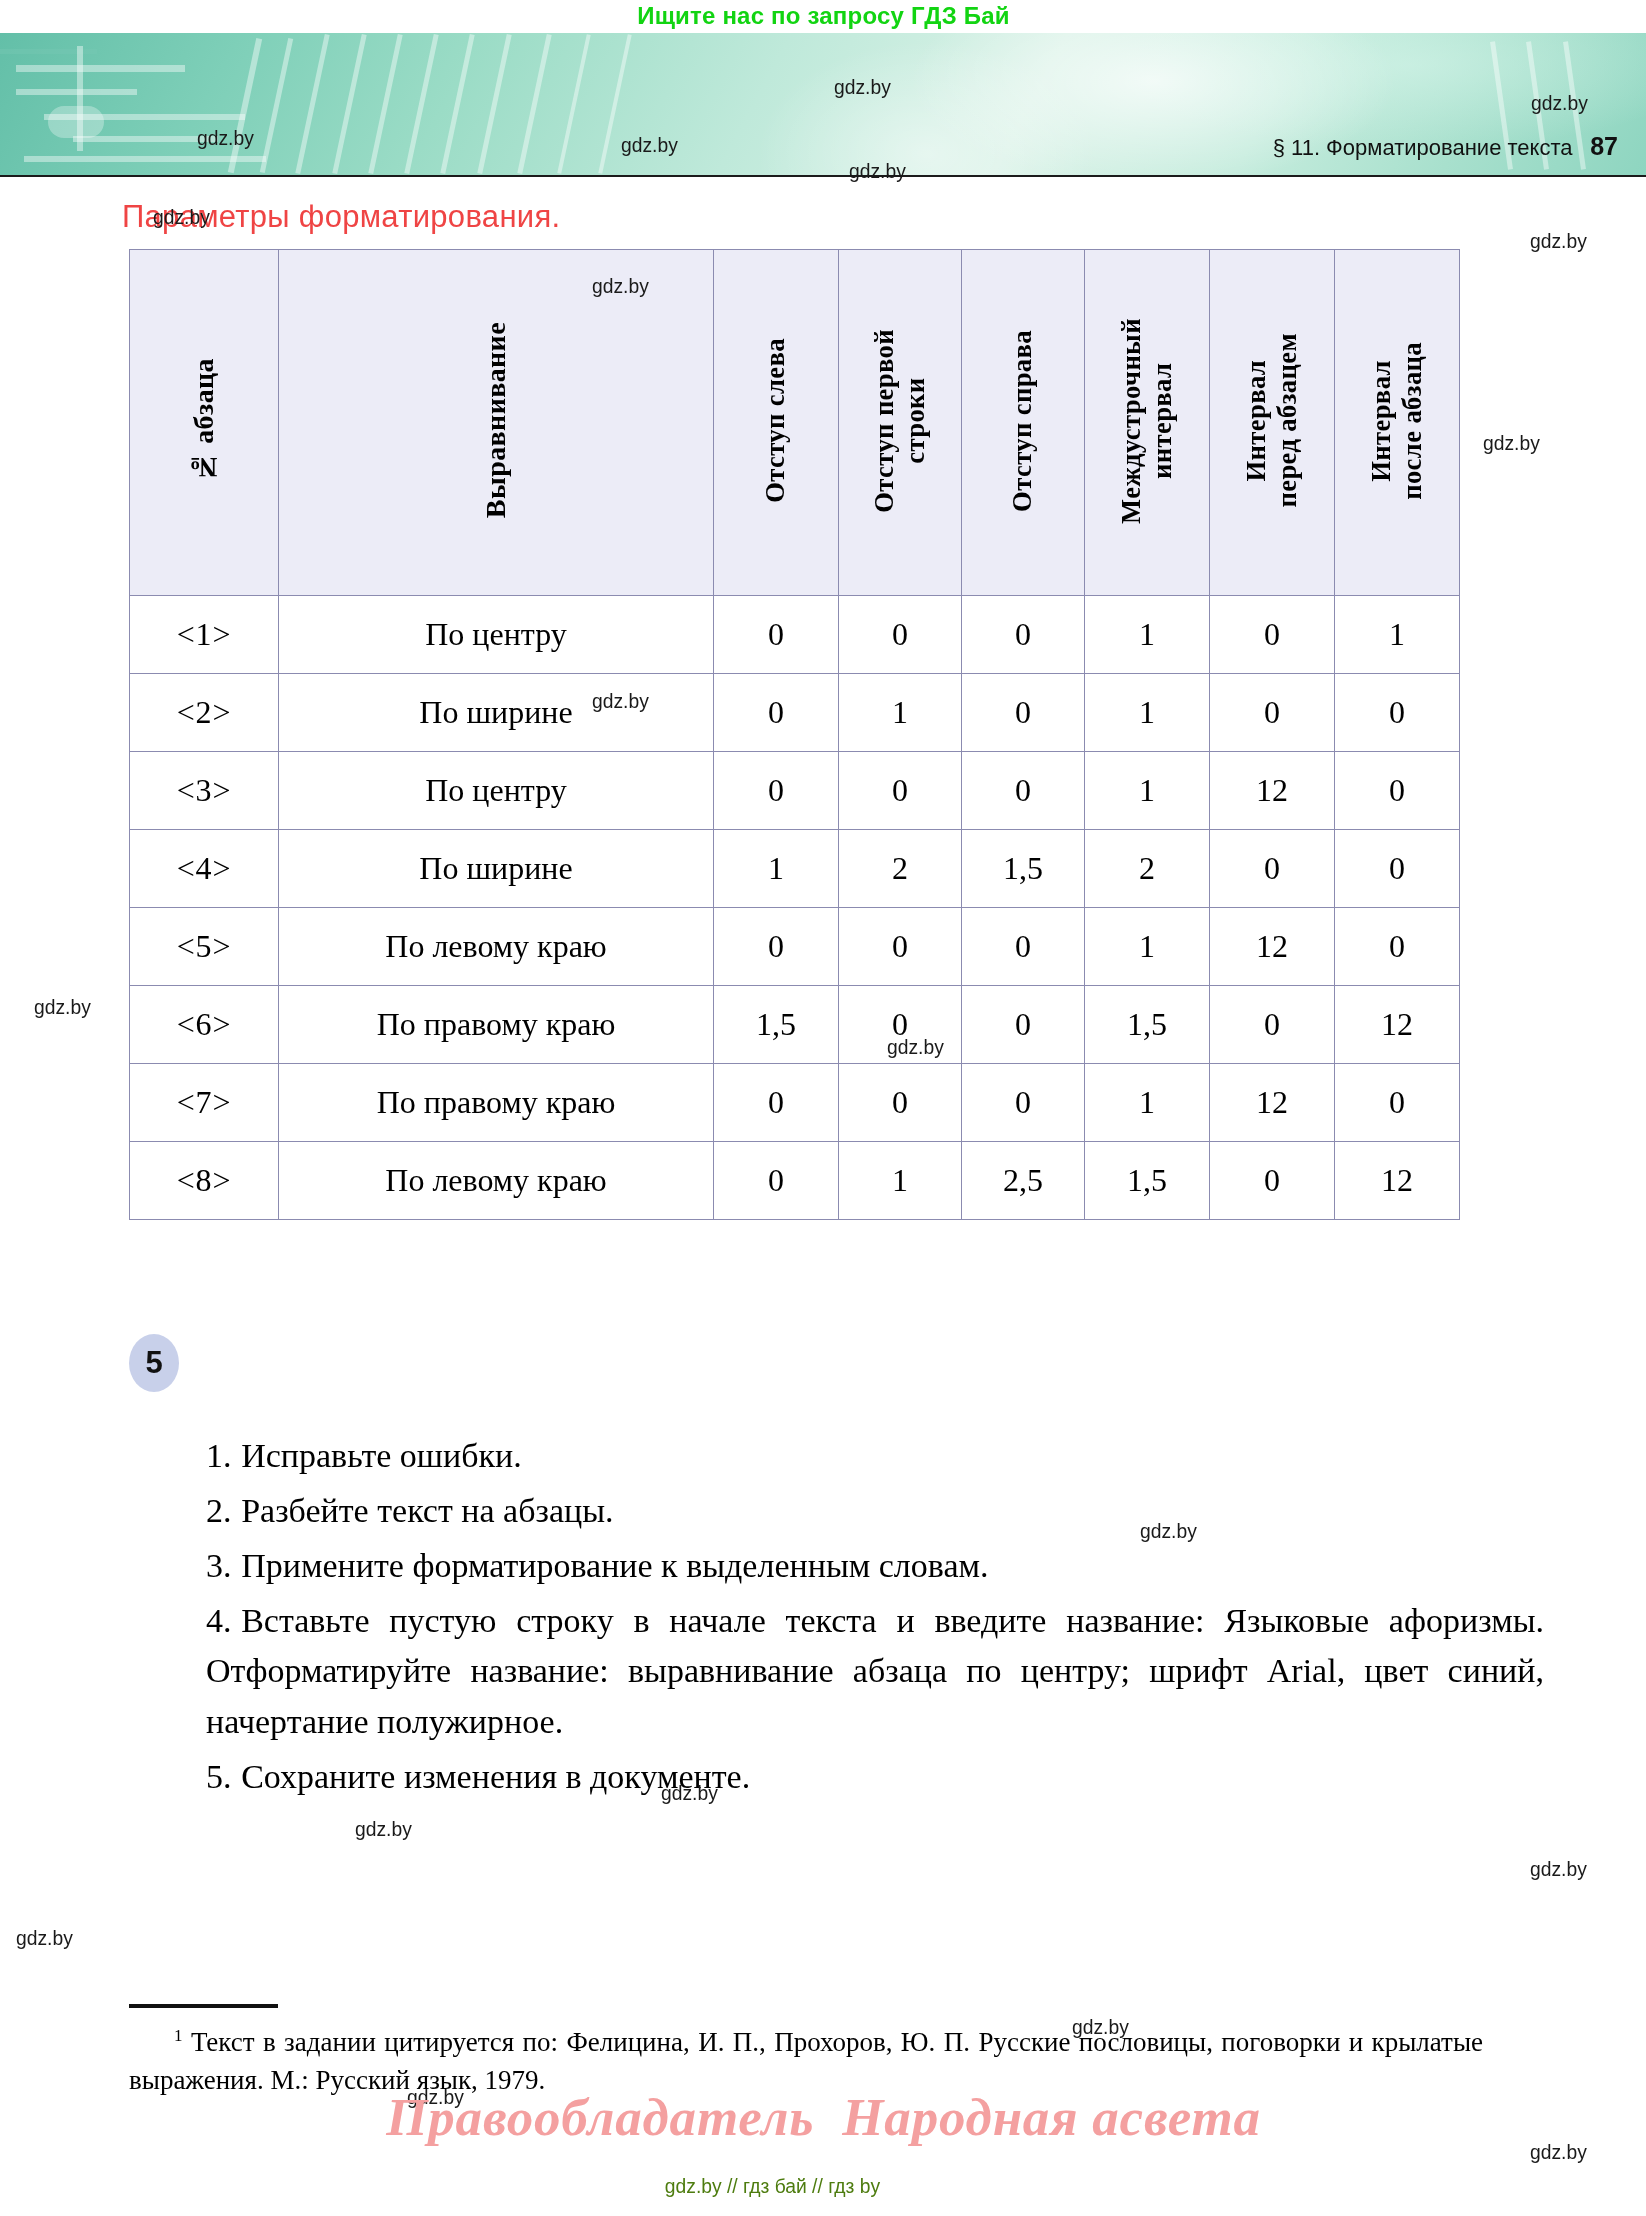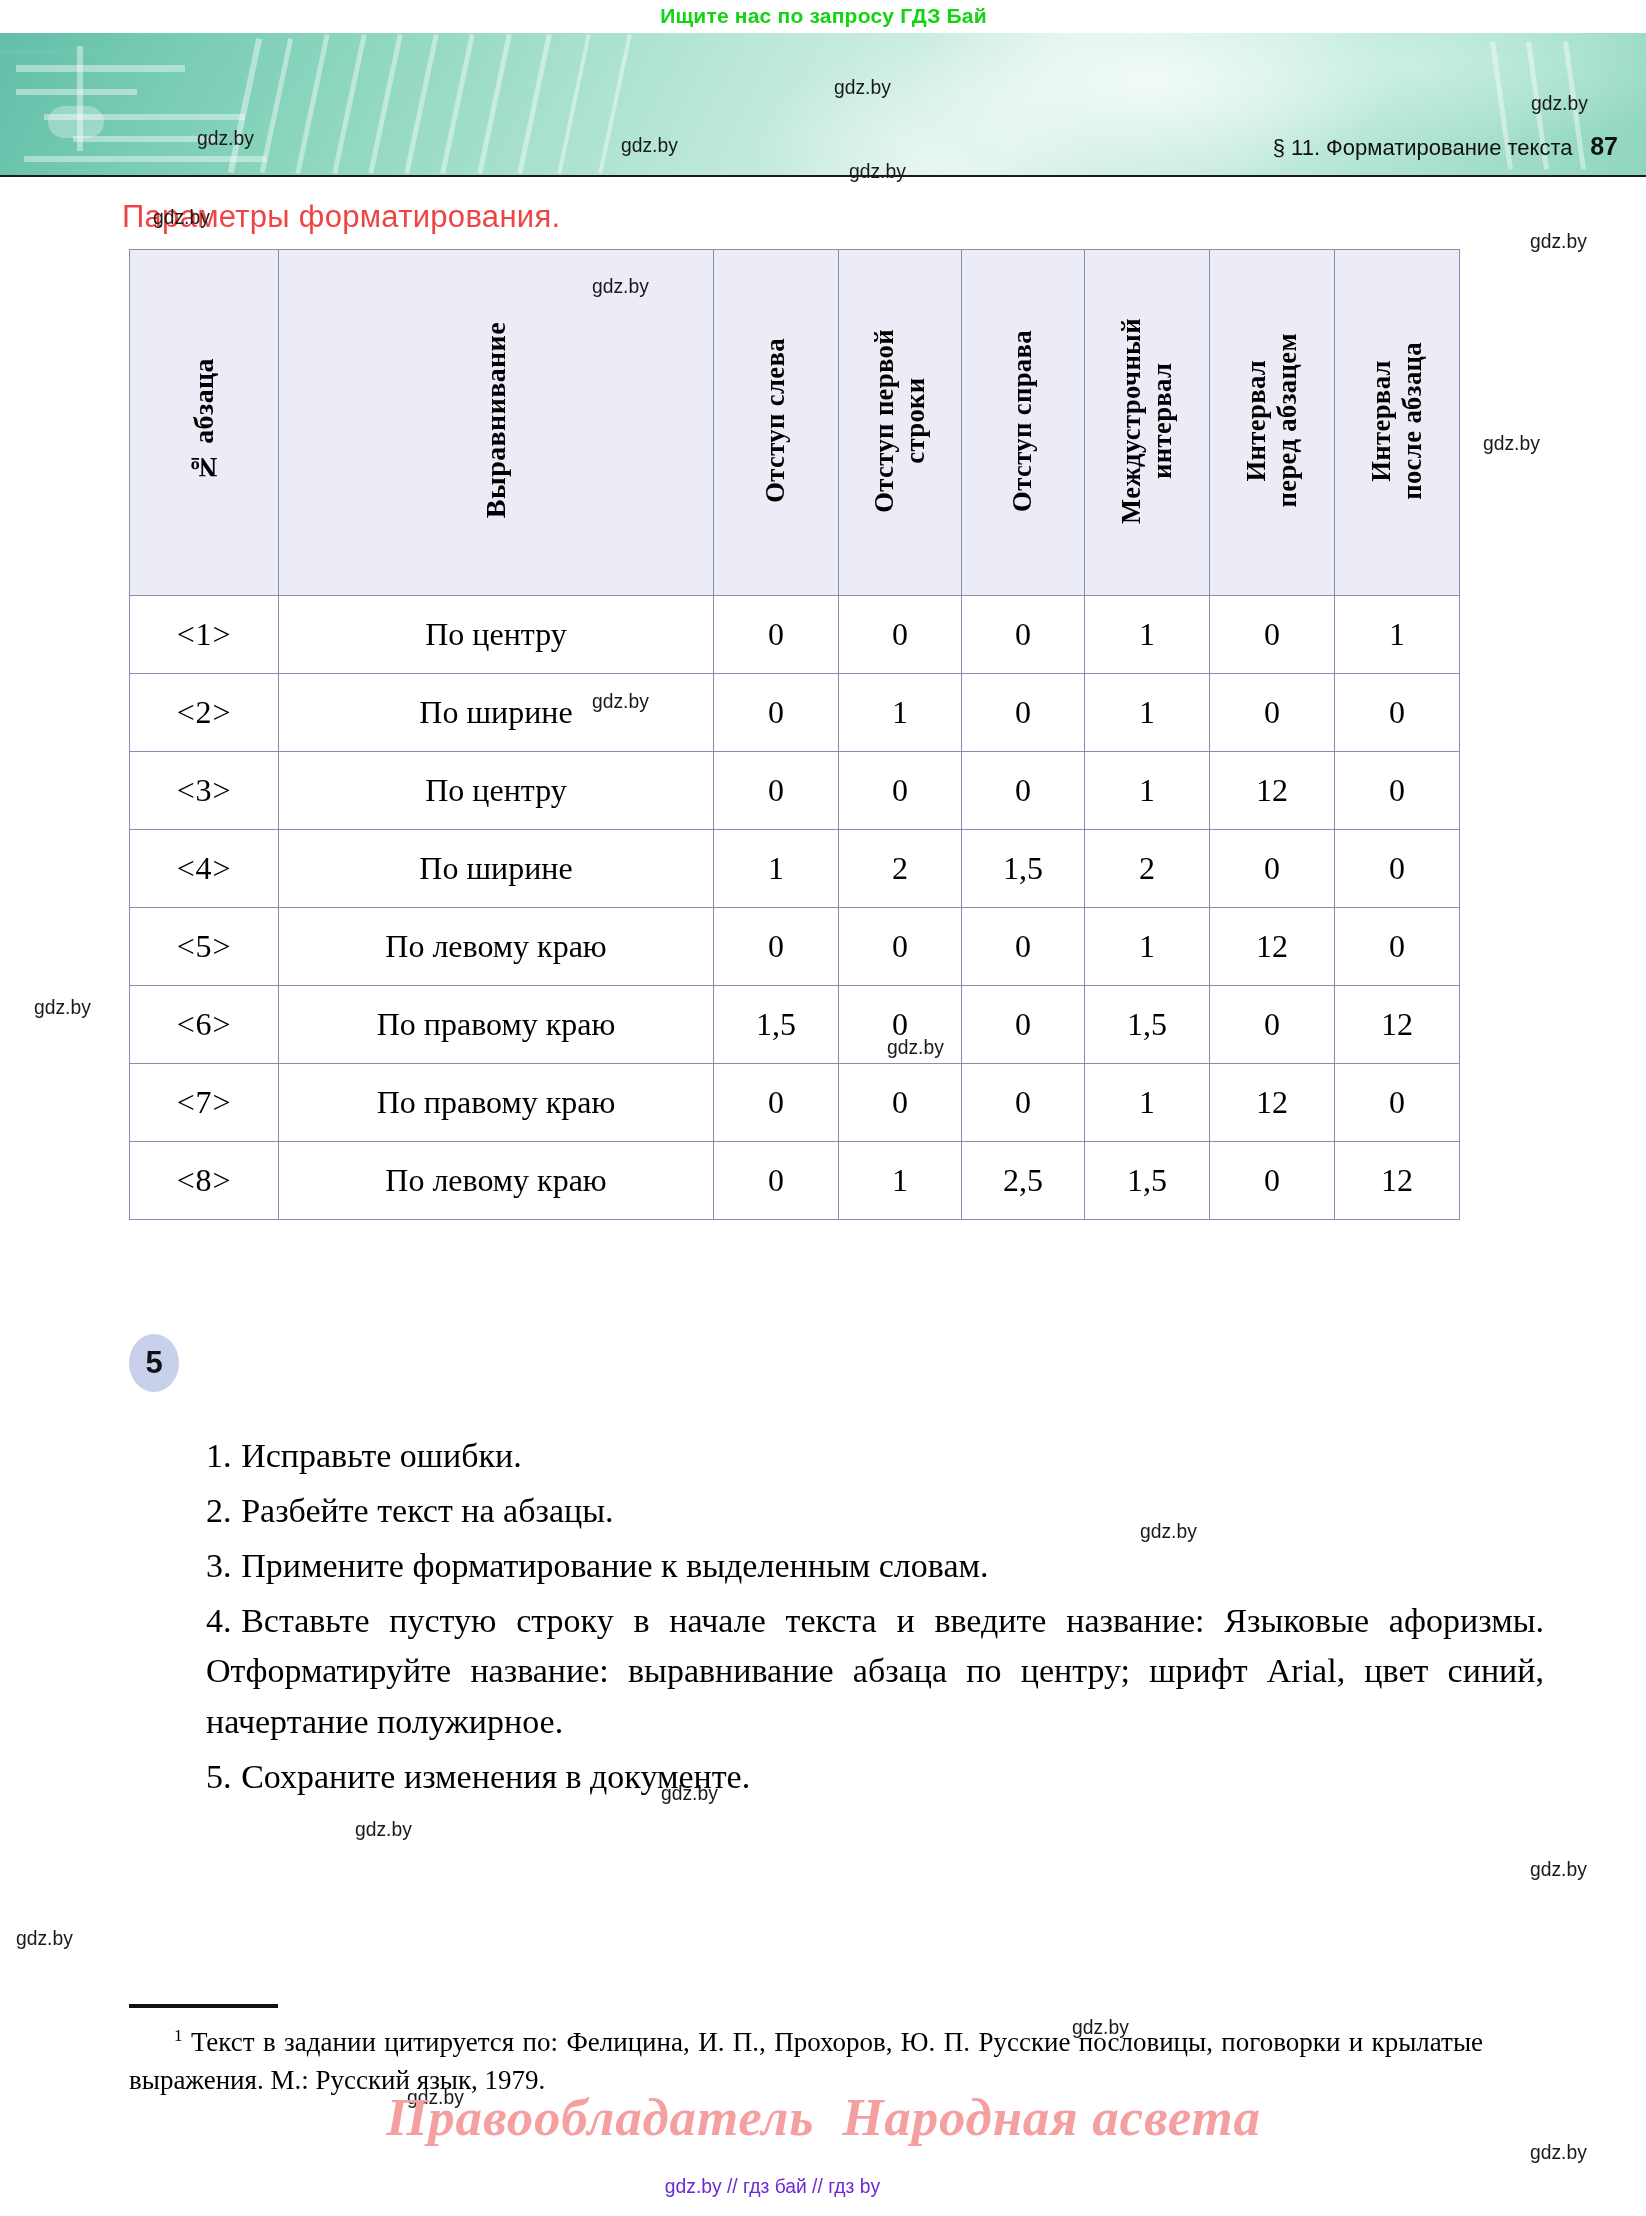--- a/index.html
+++ b/index.html
@@ -12,21 +12,21 @@
   }
 
   
   .promo-bar{
     position:absolute;top:0;left:0;width:1647px;height:32px;
     background:#ffffff;
     display:flex;align-items:center;justify-content:center;
   }
   .promo-text{
     font-family:"Liberation Sans", sans-serif;
-    font-size:21px;font-weight:bold;color:#12d412;letter-spacing:0.2px;
+    font-size:24px;font-weight:bold;color:#12d412;letter-spacing:0.2px;
   }
 
   
   .header-band{
     position:absolute;top:33px;left:0;width:1647px;height:142px;
     background:
        radial-gradient(ellipse 338px 145px at 1153px 48px, rgba(255,255,255,.72), rgba(255,255,255,0) 72%),
        radial-gradient(ellipse 242px 161px at 927px 121px, rgba(255,255,255,.45), rgba(255,255,255,0) 70%),
        radial-gradient(ellipse 403px 113px at 1410px 32px, rgba(214,245,234,.6), rgba(255,255,255,0) 75%),
        linear-gradient(118deg,#63bfa8 0%, #7ecfb8 14%, #9bdcc6 28%, #bfe9da 46%, #d9f2e7 62%, #c5ecdd 76%, #a8e0cd 88%, #8ed5c0 100%);
@@ -149,21 +149,21 @@
   
   .owner{
     position:absolute;left:0;top:2087px;width:1647px;text-align:center;
     font-family:"Liberation Serif", serif;
     font-style:italic;font-weight:bold;font-size:53px;
     color:#f4a0a0;letter-spacing:0.8px;white-space:pre;
   }
   .bottom-links{
     position:absolute;left:0;top:2176px;width:1545px;text-align:center;
     font-family:"Liberation Sans", sans-serif;
-    font-size:19.3px;color:#6d28d9;
+    font-size:19.3px;color:#4d7c0f;
   }
 </style>
 </head>
 <body>
 
 <div class="promo-bar">
   <span class="promo-text">Ищите нас по запросу ГДЗ Бай</span>
 </div>
 
 <div class="header-band">

